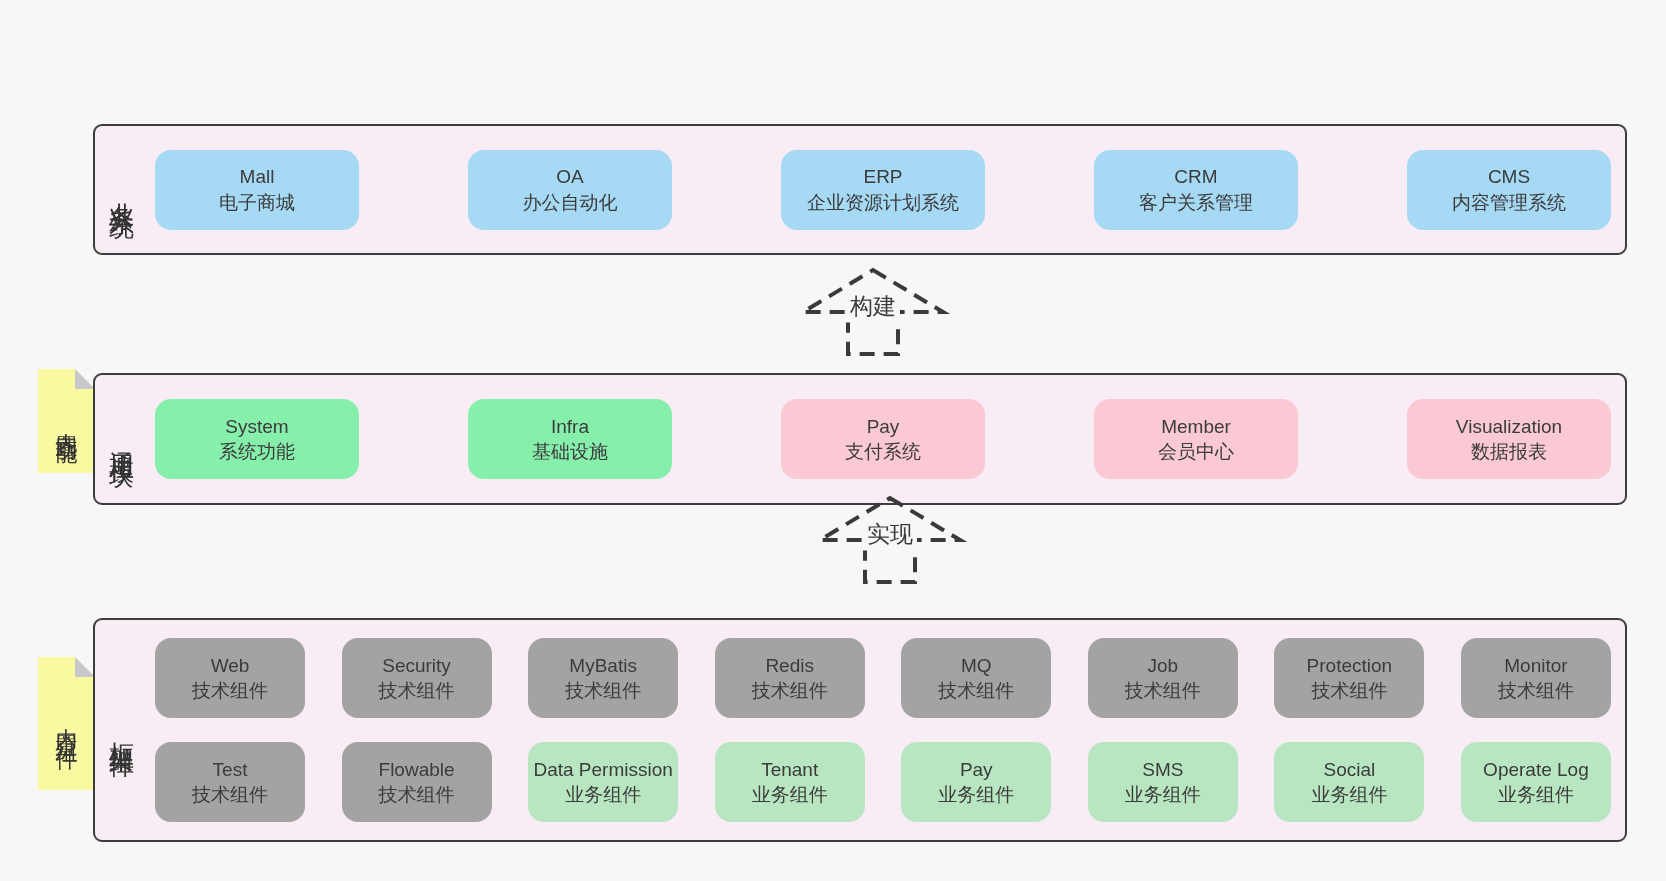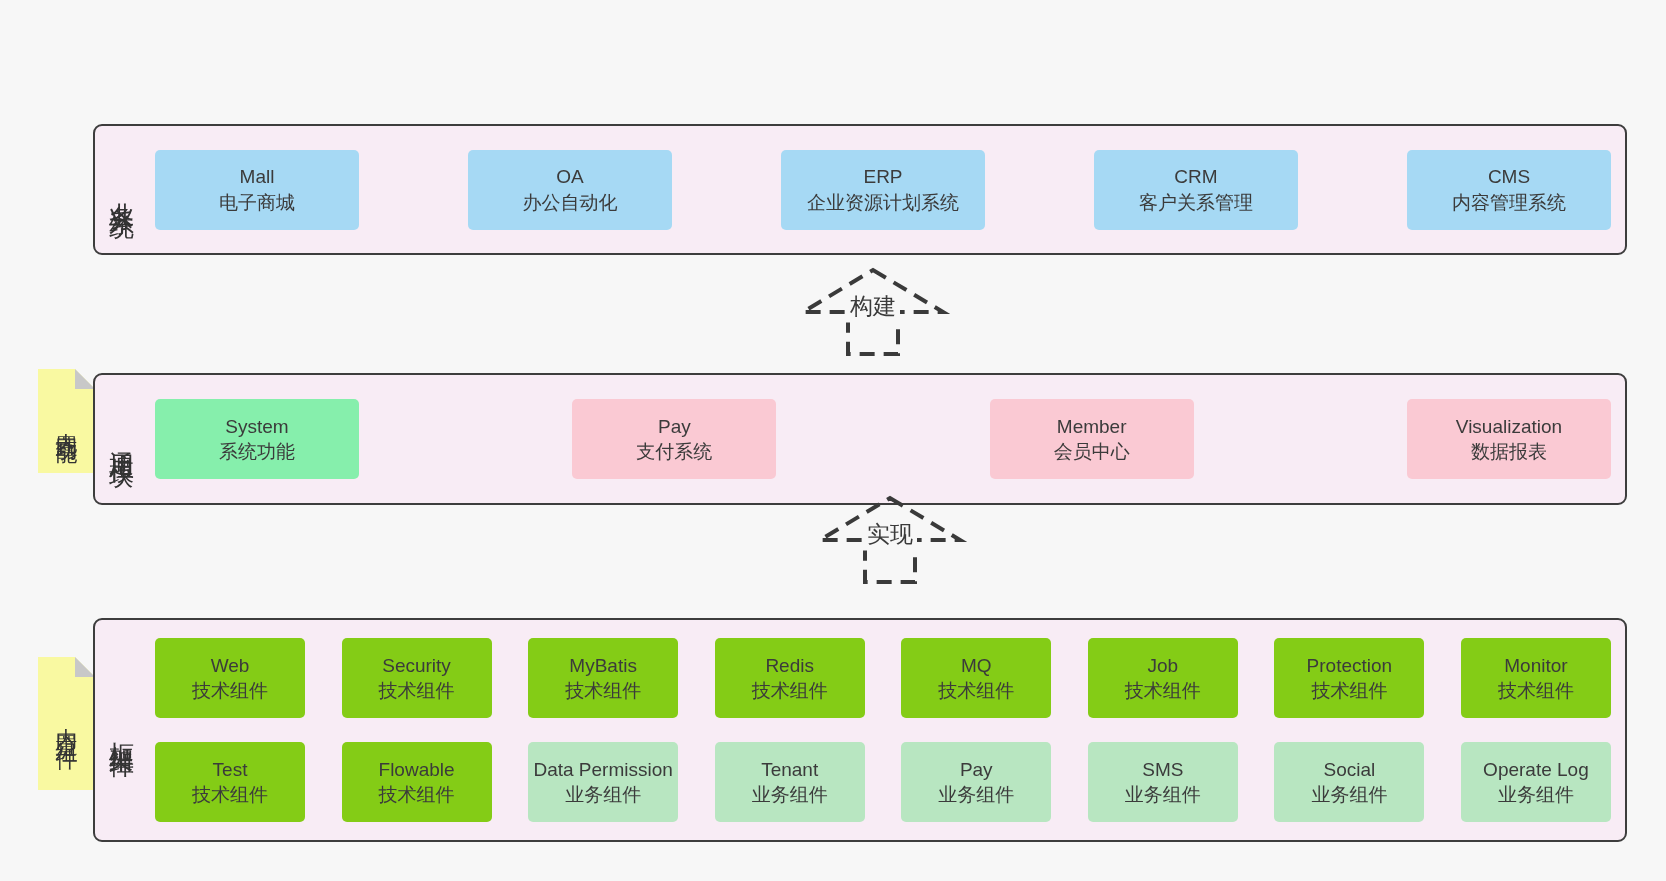--- a/index.html
+++ b/index.html
@@ -27,29 +27,29 @@
   #band-components { top:618px; height:224px; }
   .band-label { position:absolute; left:11px; top:50%; transform:translateY(-50%);
                 writing-mode:vertical-rl; text-orientation:upright;
                 font-size:25px; letter-spacing:4px; color:#333; white-space:nowrap; }
   .band-content { position:absolute; left:60px; right:14px; top:0; bottom:0;
                   display:flex; align-items:center; justify-content:space-between; }
   #band-components .band-content { flex-direction:column; justify-content:center; gap:24px; }
   .row8 { display:flex; justify-content:space-between; width:100%; }
 
   
-  .box { height:80px; border-radius:5px; display:flex; flex-direction:column;
+  .box { height:80px; border-radius:16px; display:flex; flex-direction:column;
          align-items:center; justify-content:center; text-align:center;
          font-size:19px; line-height:1.32; padding:2px; box-sizing:border-box; }
   .w6 { width:204px; }
   .w8 { width:150px; }
   .blue       { background:#a6d9f4; }
   .red        { background:#86efac; }
   .pink       { background:#fac9d3; }
-  .green      { background:#84cc16; }
+  .green      { background:#a3a3a3; }
   .lightgreen { background:#b8e6c1; }
 
   
   .arrow-wrap { position:absolute; width:156px; height:96px; }
   #arrow-build     { left:795px; top:264px; }
   #arrow-implement { left:812px; top:492px; }
   .arrow-wrap svg { display:block; width:100%; height:100%; }
   .arrow-label { position:absolute; left:50%; top:44%; transform:translate(-50%,-50%);
                  background:#f7f7f7; padding:1px 4px; font-size:23px; color:#3b3b3b;
                  white-space:nowrap; }
@@ -99,20 +99,24 @@
     <span class="arrow-label">构建</span>
   </div>
 
   <div class="band" id="band-modules">
     <span class="band-label">通用模块</span>
     <div class="band-content">
       <div class="box w6 red">
         <div>System</div>
         <div>系统功能</div>
       </div>
+      <div class="box w6 red">
+        <div>Infra</div>
+        <div>基础设施</div>
+      </div>
       <div class="box w6 pink">
         <div>Pay</div>
         <div>支付系统</div>
       </div>
       <div class="box w6 pink">
         <div>Member</div>
         <div>会员中心</div>
       </div>
       <div class="box w6 pink">
         <div>Visualization</div>

